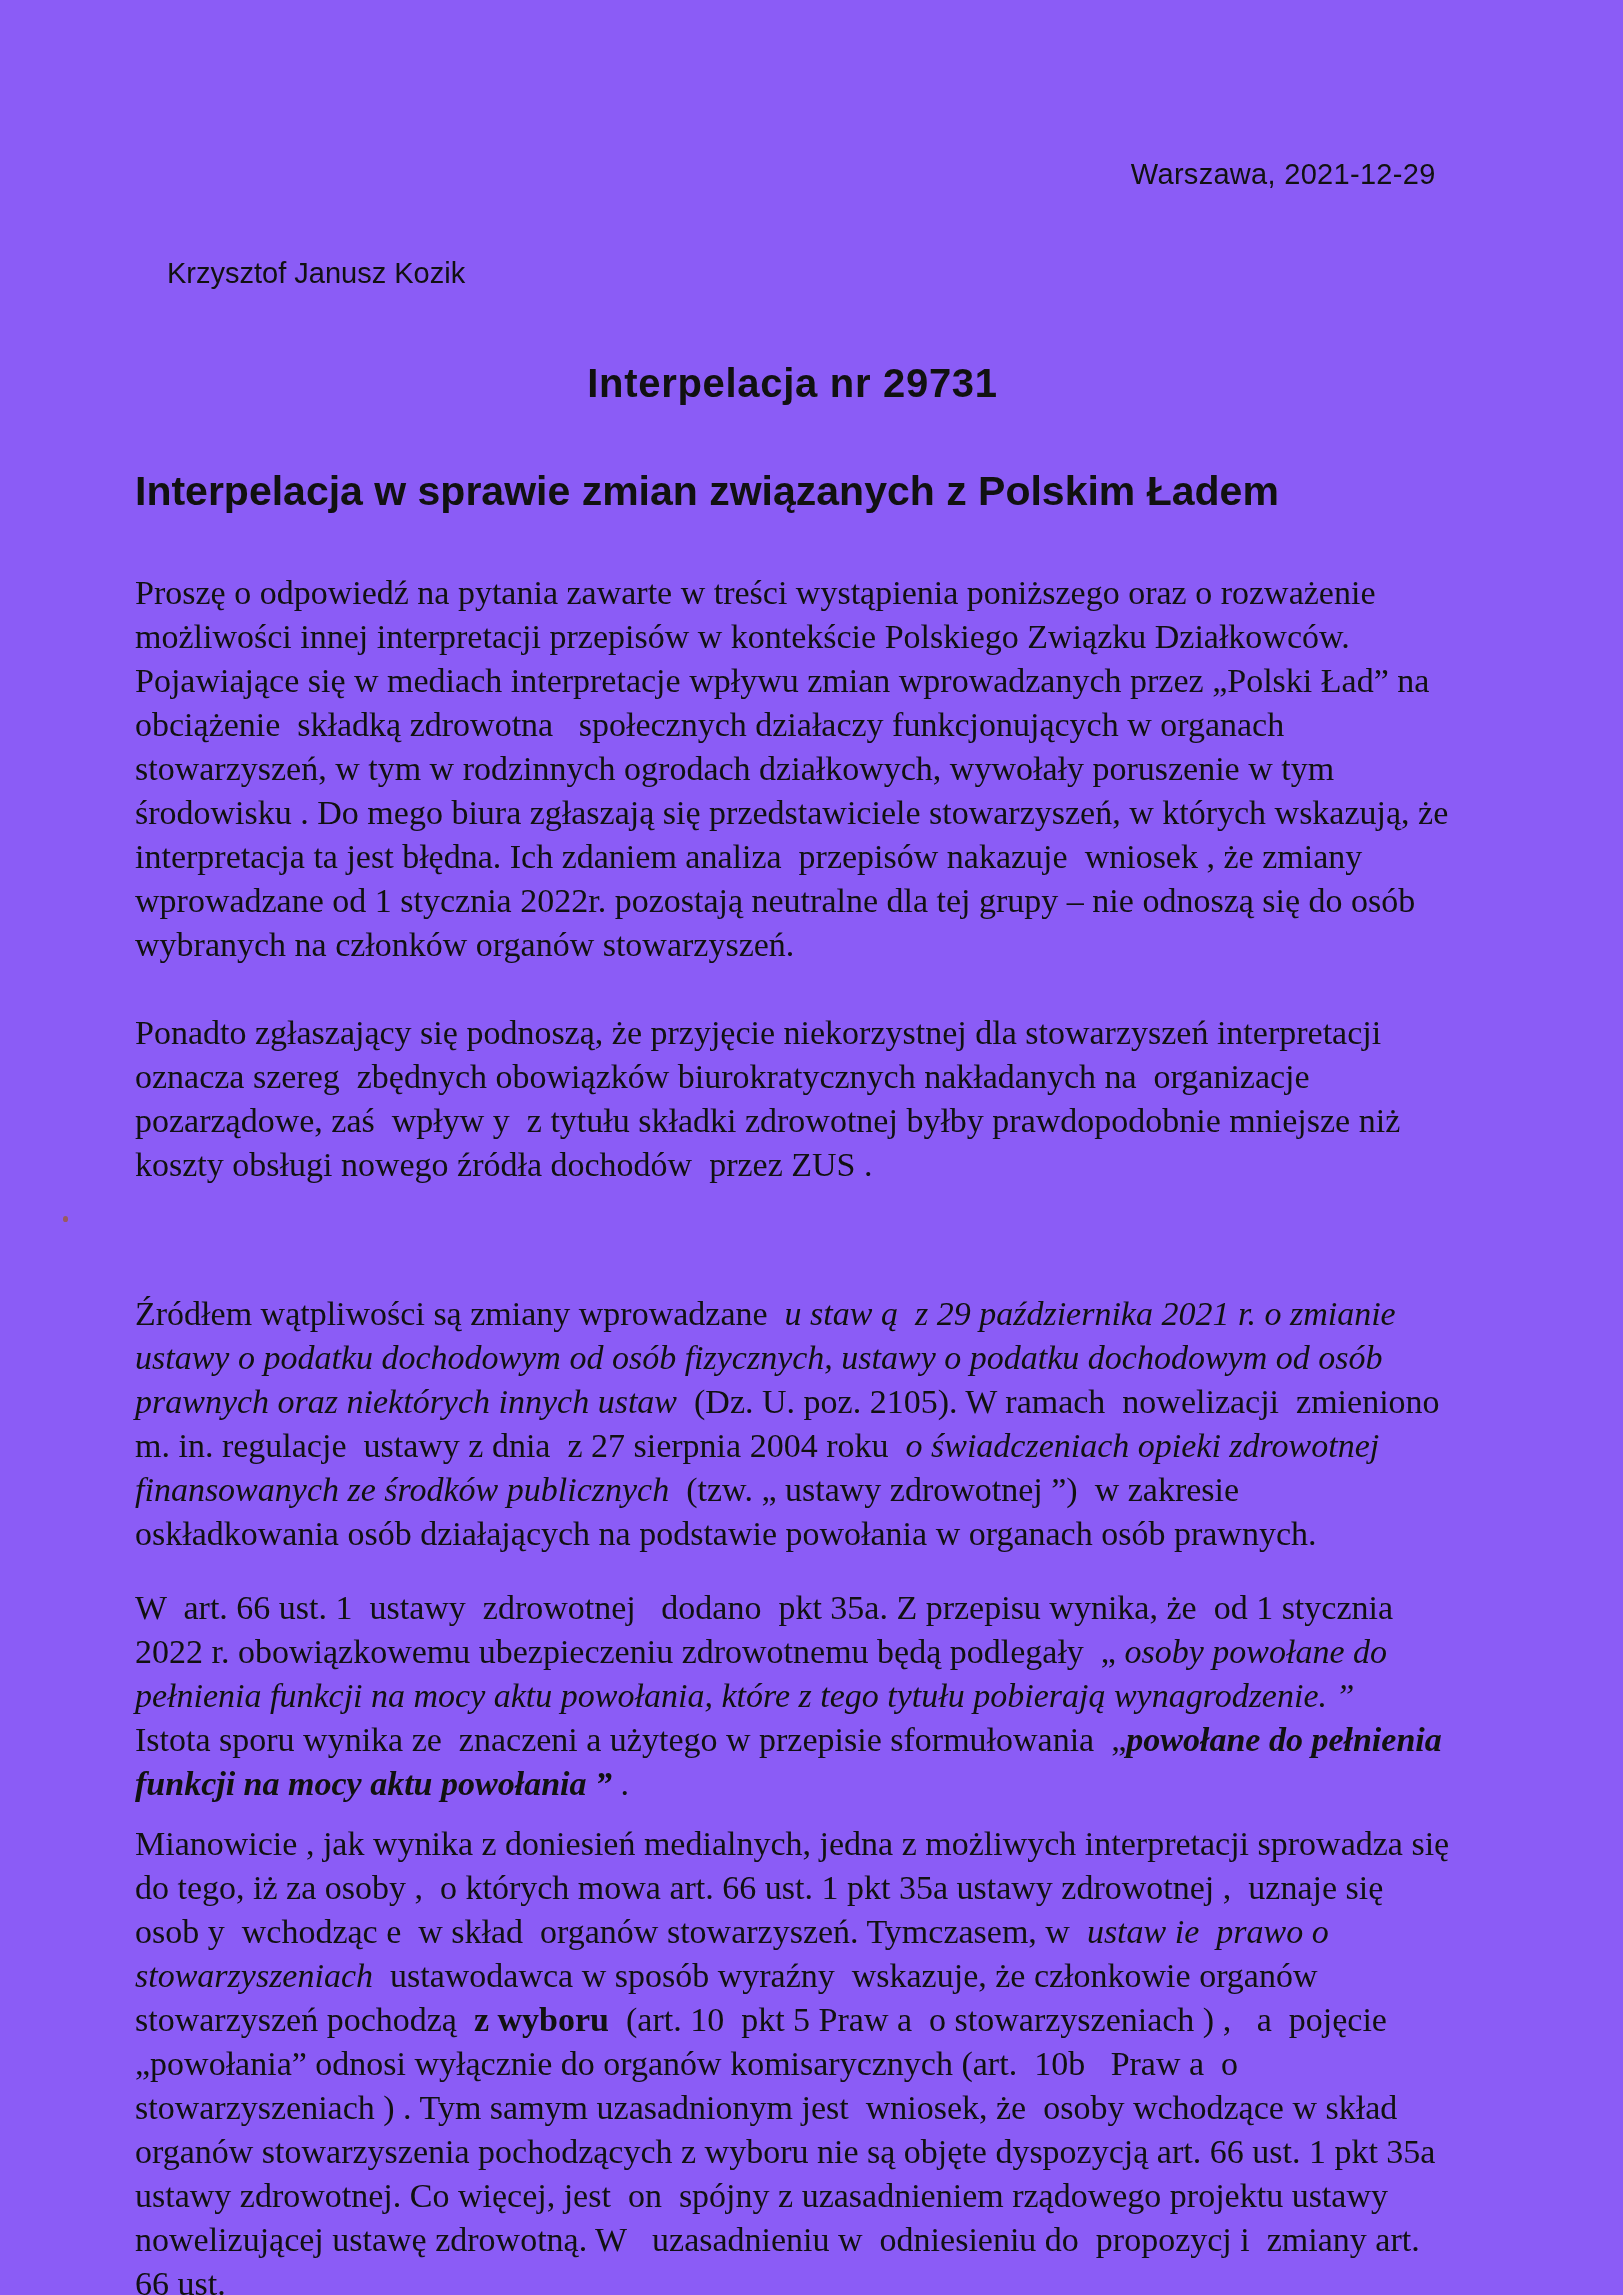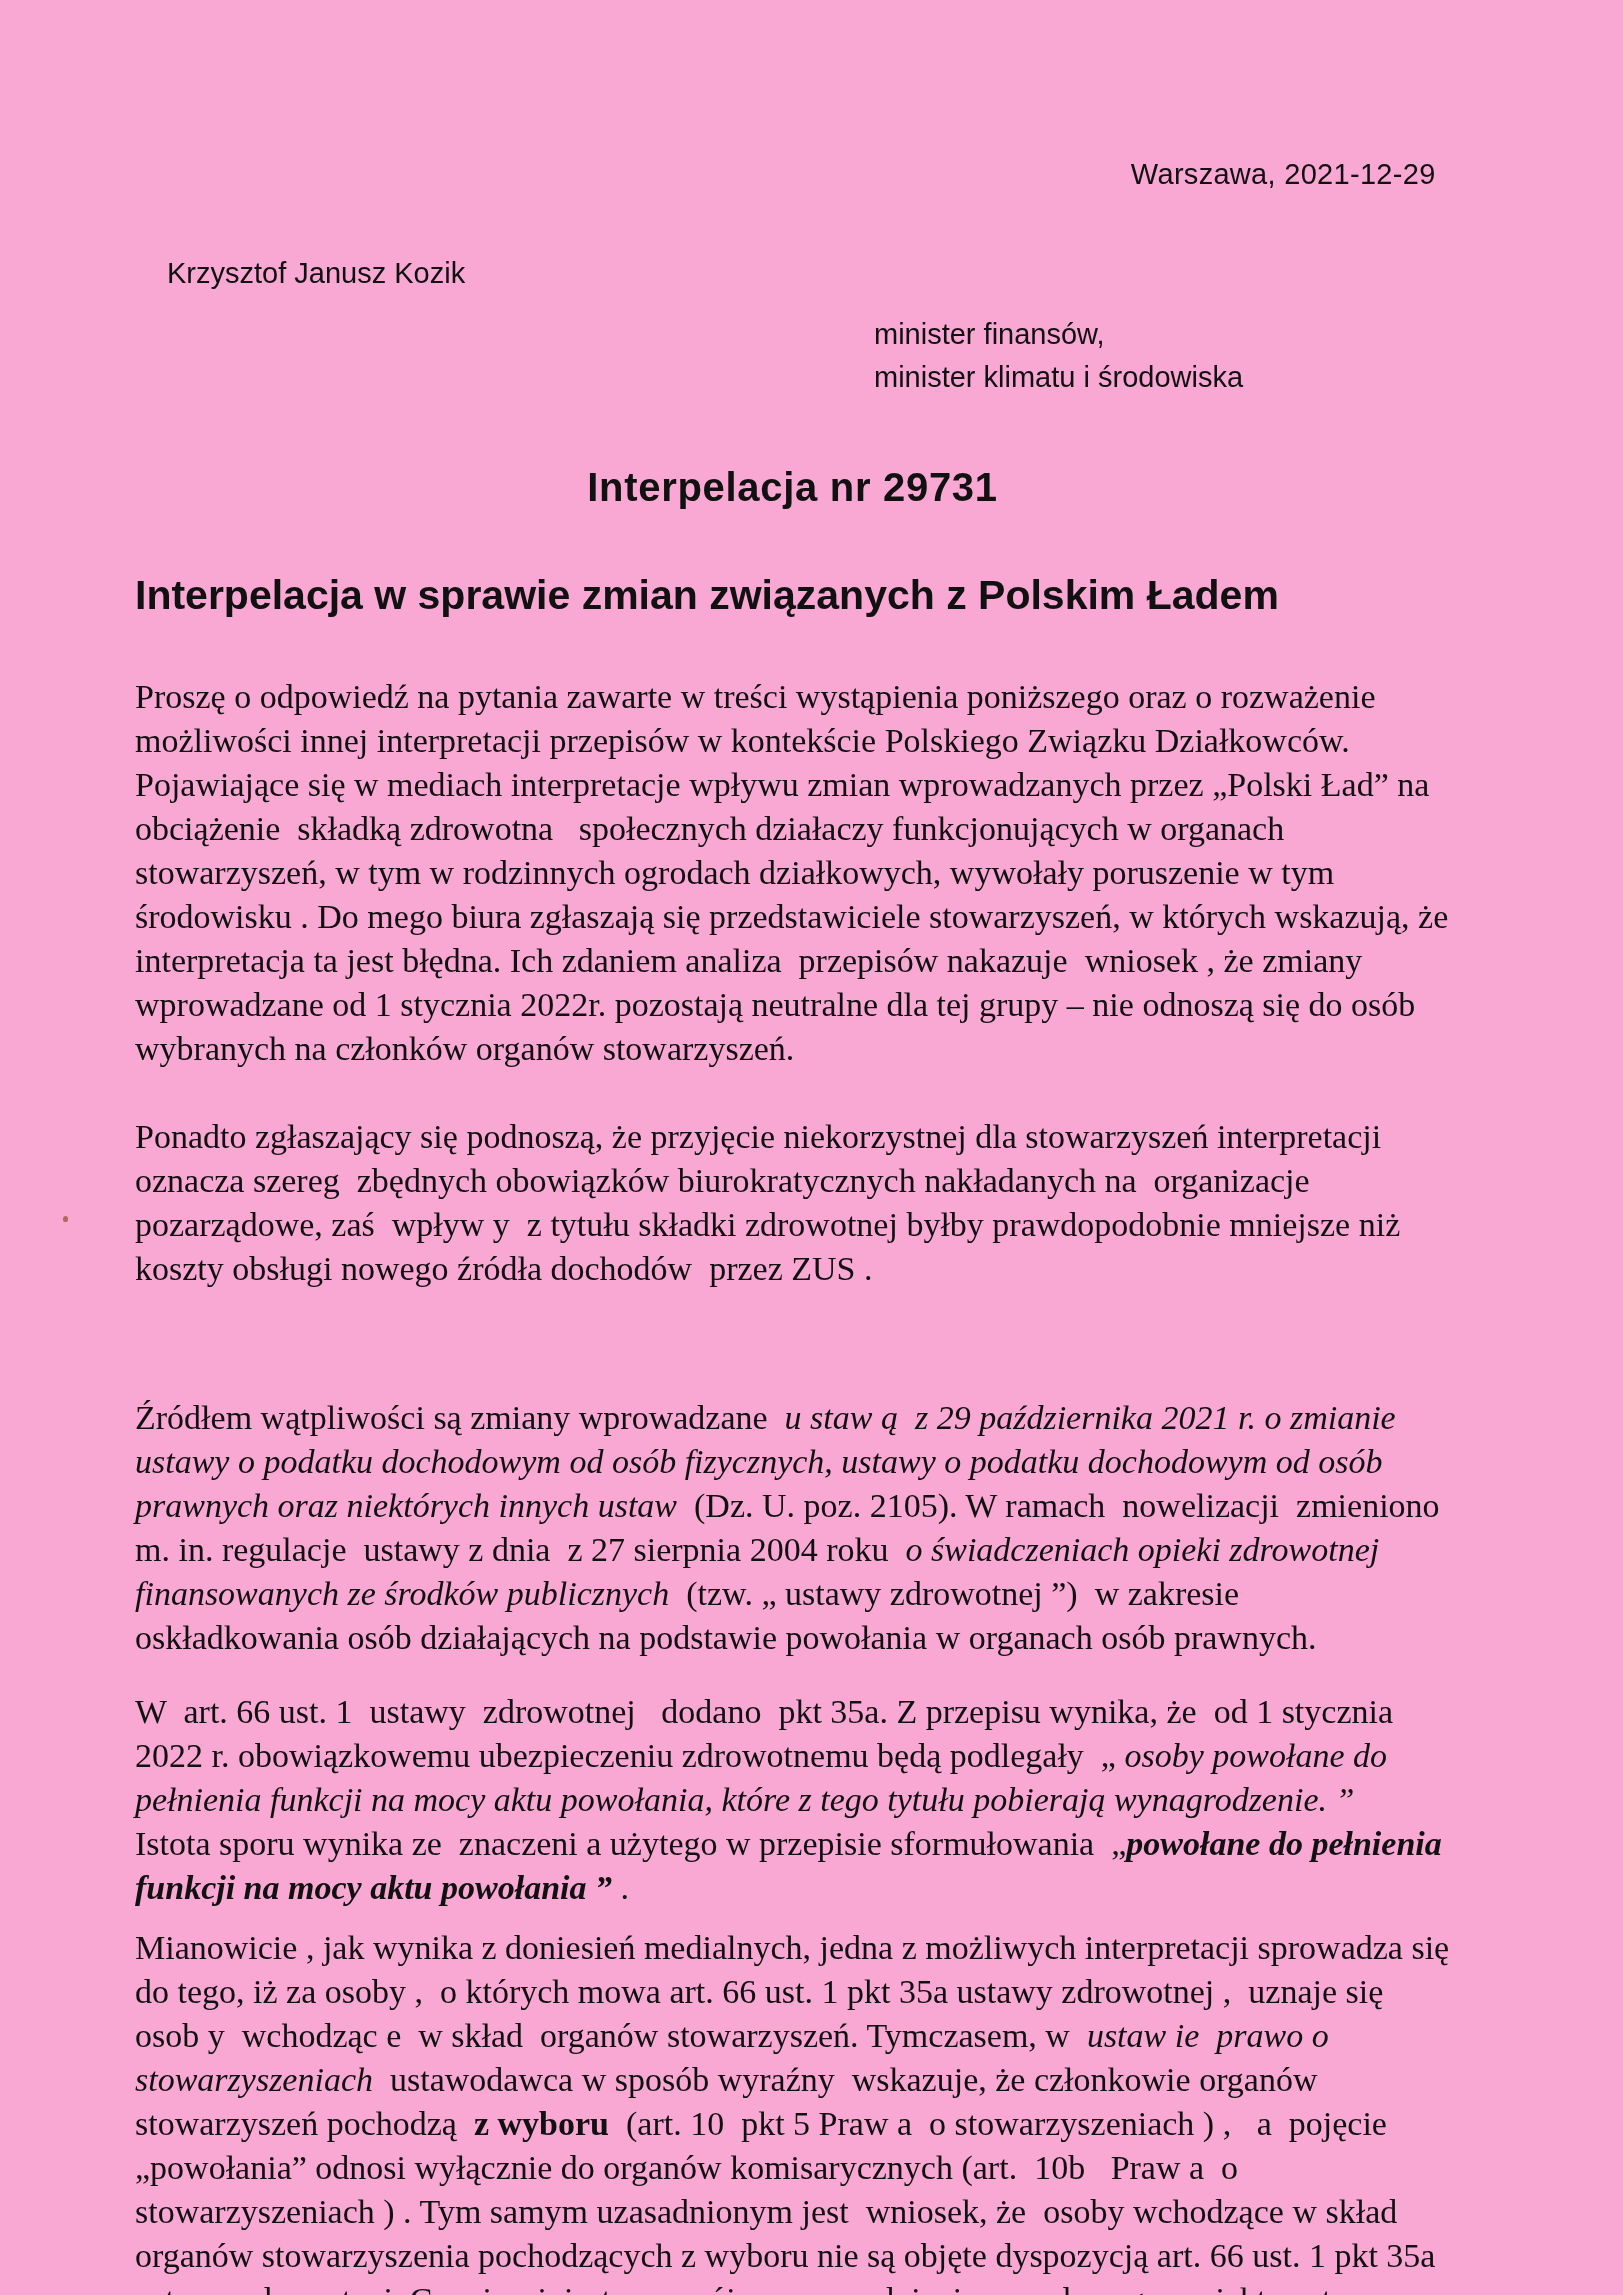--- a/index.html
+++ b/index.html
@@ -1,20 +1,20 @@
 <!DOCTYPE html>
 <html lang="pl" style="font-size:10.5px"><head>
 <meta charset="utf-8">
 <style>
   html, body { margin: 0; padding: 0; background: #e8e8e8; }
   .page {
     position: relative;
     width: 1624px;
     height: 2295px;
-    background: #f9a8d4;
+    background: #8b5cf6;
     color: #111111;
     overflow: hidden;
     font-family: "Liberation Serif", serif;
   }
   .content {
     padding: 157px 174px 0 135px;
   }
   .sans { font-family: "Liberation Sans", sans-serif; }
 
   .date-row {
@@ -80,24 +80,20 @@
 <div class="page">
   <div class="speck"></div>
 
   <div class="content">
     <div class="date-row sans">Warszawa, 2021-12-29</div>
 
     <div class="authors sans">
       <div>Krzysztof Janusz Kozik</div>
     </div>
 
-    <div class="addressees sans">
-      <div>minister finansów,</div>
-      <div>minister klimatu i środowiska</div>
-    </div>
 
     <div class="title sans">Interpelacja nr 29731</div>
 
     <div class="subtitle sans">Interpelacja w sprawie zmian związanych z Polskim Ładem</div>
 
     <div class="bodytext">
       <p class="p1"><span>Proszę o odpowiedź na pytania zawarte w treści wystąpienia poniższego oraz o rozważenie możliwości innej interpretacji przepisów w kontekście Polskiego Związku Działkowców.
 Pojawiające się w mediach interpretacje wpływu zmian wprowadzanych przez „Polski Ład” na  obciążenie  składką zdrowotna   społecznych działaczy funkcjonujących w organach stowarzyszeń, w tym w rodzinnych ogrodach działkowych, wywołały poruszenie w tym   środowisku . Do mego biura zgłaszają się przedstawiciele stowarzyszeń, w których wskazują, że  interpretacja ta jest błędna. Ich zdaniem analiza  przepisów nakazuje  wniosek , że zmiany wprowadzane od 1 stycznia 2022r. pozostają neutralne dla tej grupy – nie odnoszą się do osób wybranych na członków organów stowarzyszeń.</span></p>
 
       <p class="p2"><span>Ponadto zgłaszający się podnoszą, że przyjęcie niekorzystnej dla stowarzyszeń interpretacji  oznacza szereg  zbędnych obowiązków biurokratycznych nakładanych na  organizacje pozarządowe, zaś  wpływ y  z tytułu składki zdrowotnej byłby prawdopodobnie mniejsze niż koszty obsługi nowego źródła dochodów  przez ZUS .</span></p>

